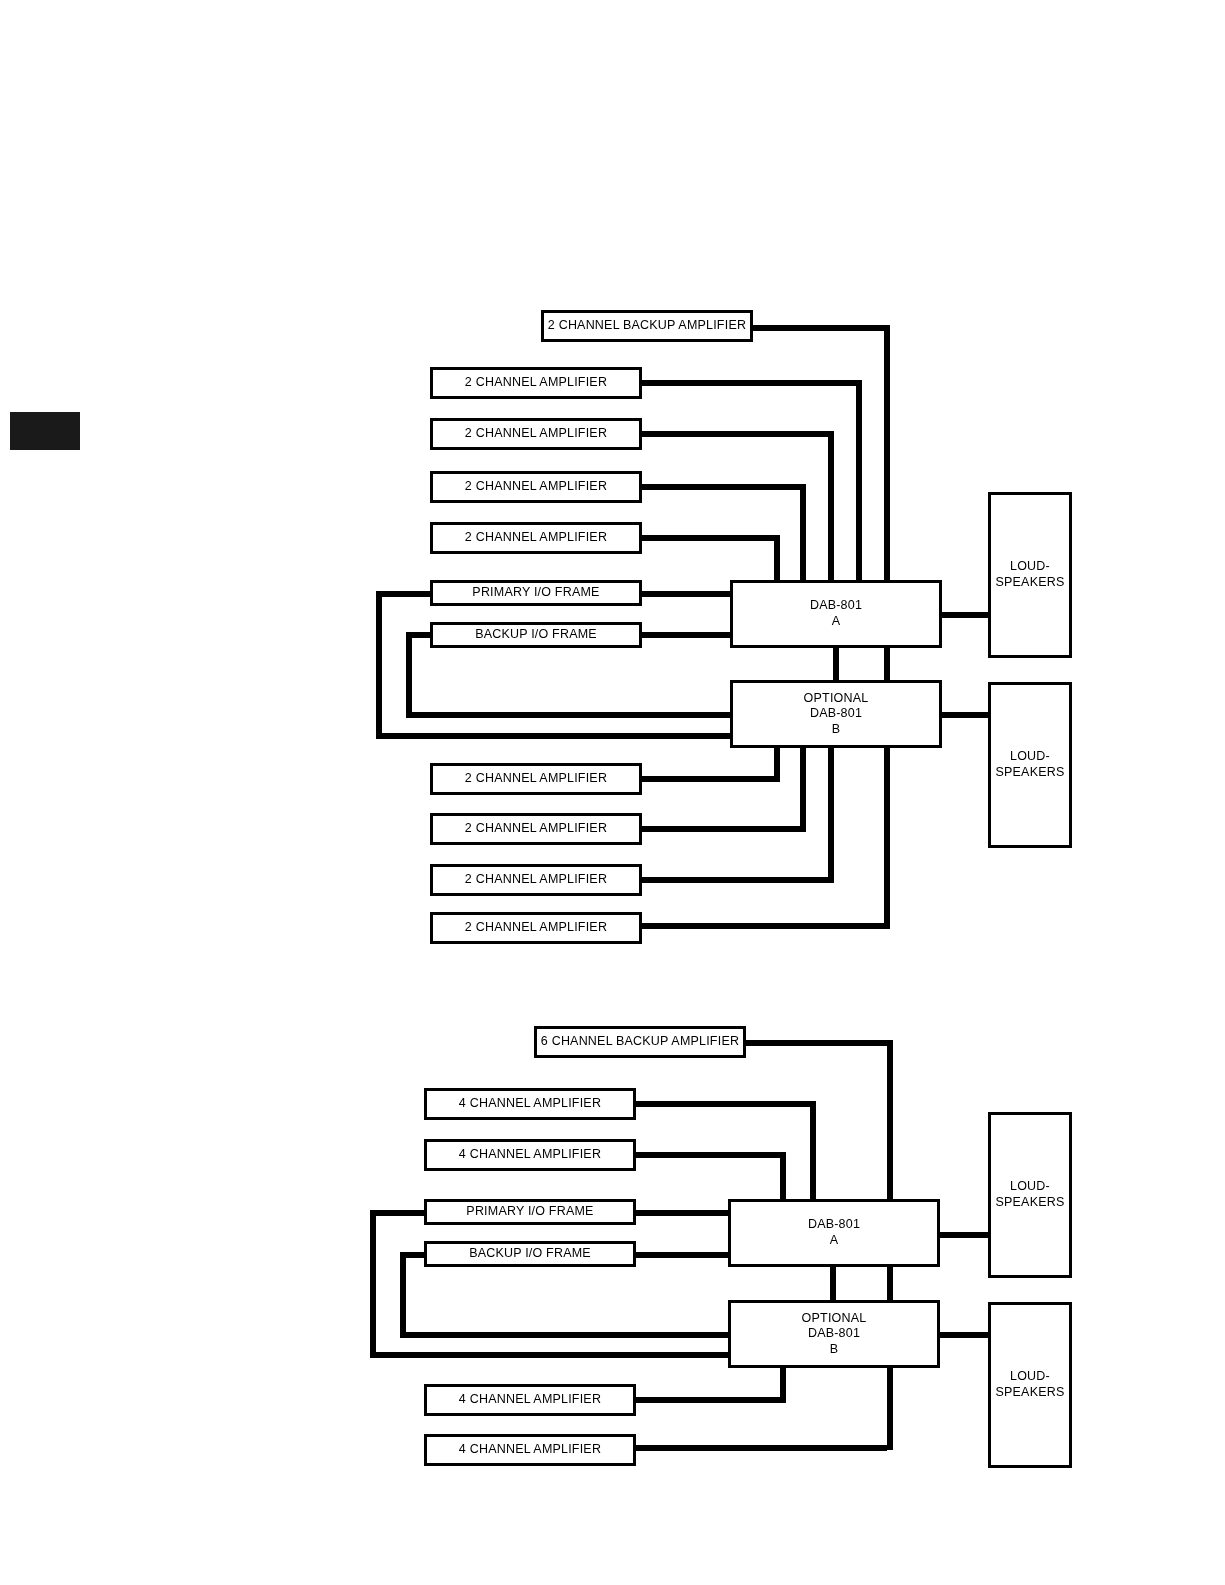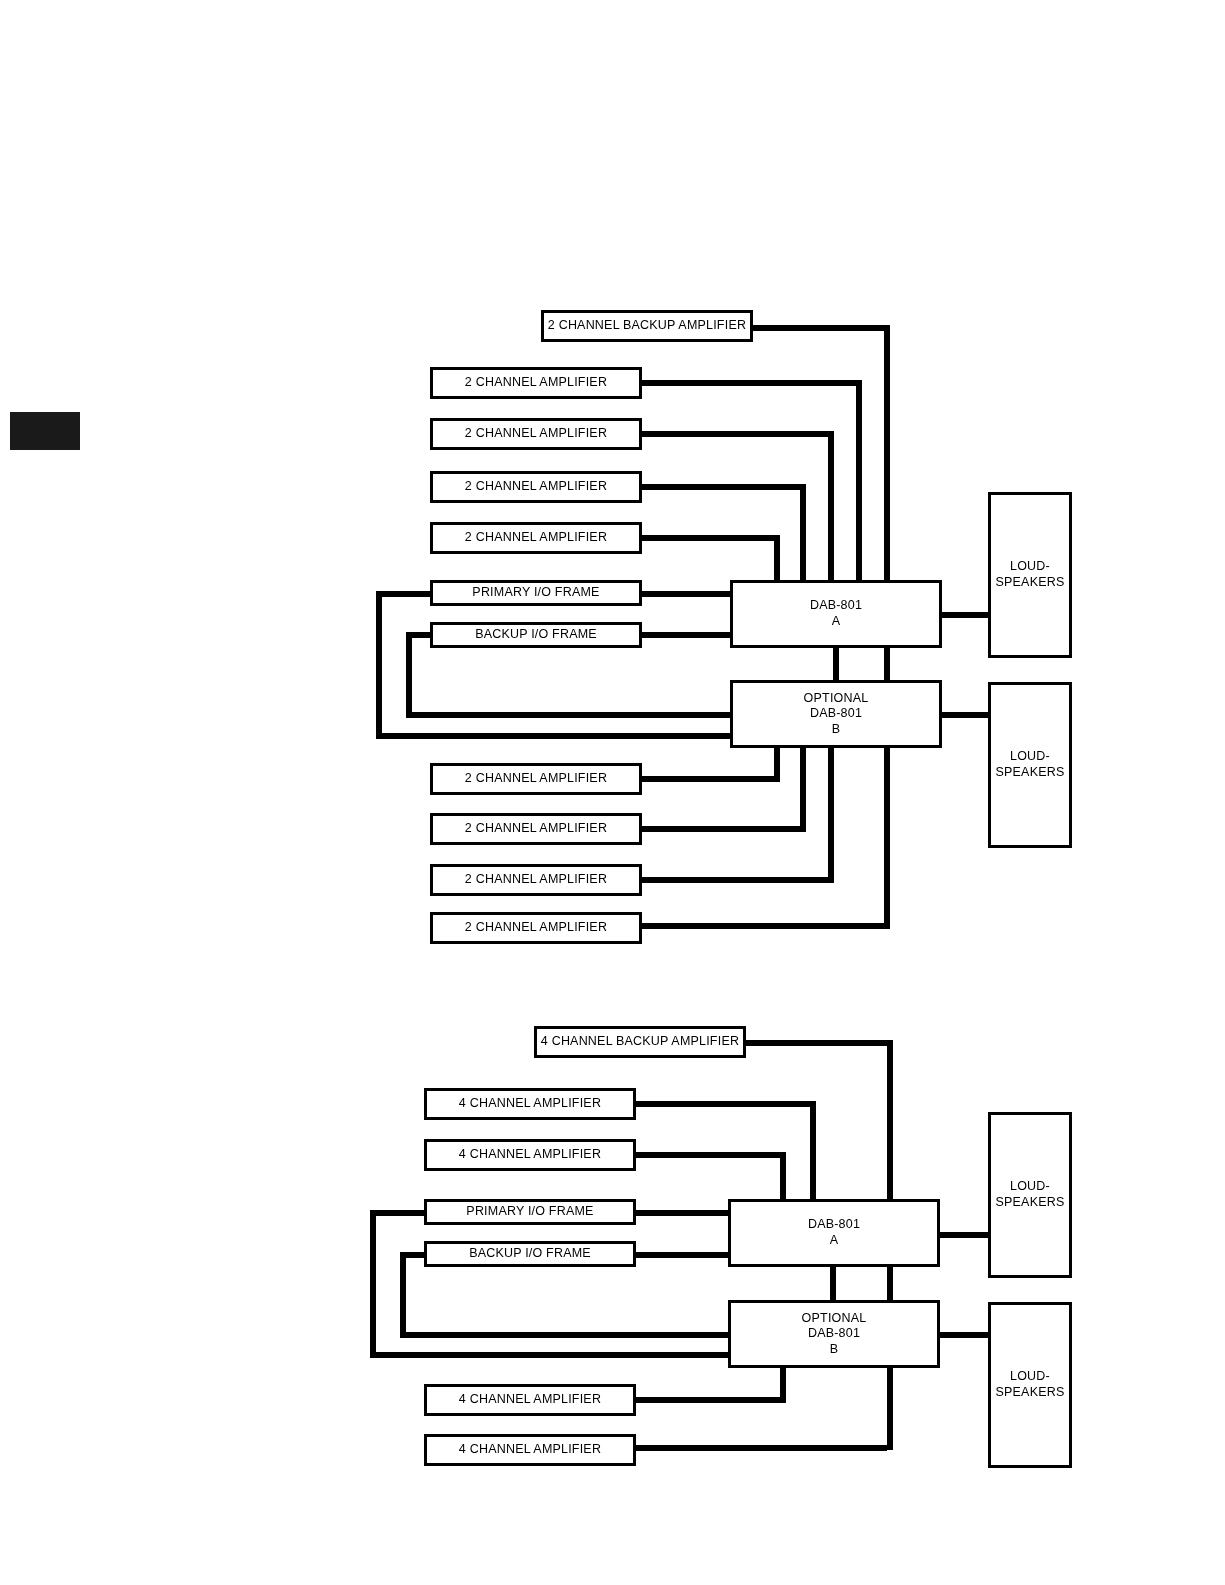--- a/index.html
+++ b/index.html
@@ -188,21 +188,21 @@
     <div class="seg v" style="left:830px; top:1265px; height:38px;"></div>
 
     <div class="seg h" style="left:936px; top:1232px; width:54px;"></div>
 
     <div class="seg h" style="left:936px; top:1332px; width:54px;"></div>
 
     <div class="seg h" style="left:634px; top:1397px; width:152px;"></div>
     <div class="seg v" style="left:780px; top:1362px; height:35px;"></div>
 
     <div class="box" style="left:534px; top:1026px; width:212px; height:32px;">
-      <span class="lines">4 CHANNEL BACKUP AMPLIFIER</span>
+      <span class="lines">6 CHANNEL BACKUP AMPLIFIER</span>
     </div>
 
     <div class="box" style="left:424px; top:1088px; width:212px; height:32px;">
       <span class="lines">4 CHANNEL AMPLIFIER</span>
     </div>
     <div class="box" style="left:424px; top:1139px; width:212px; height:32px;">
       <span class="lines">4 CHANNEL AMPLIFIER</span>
     </div>
 
     <div class="box" style="left:424px; top:1199px; width:212px; height:26px;">

